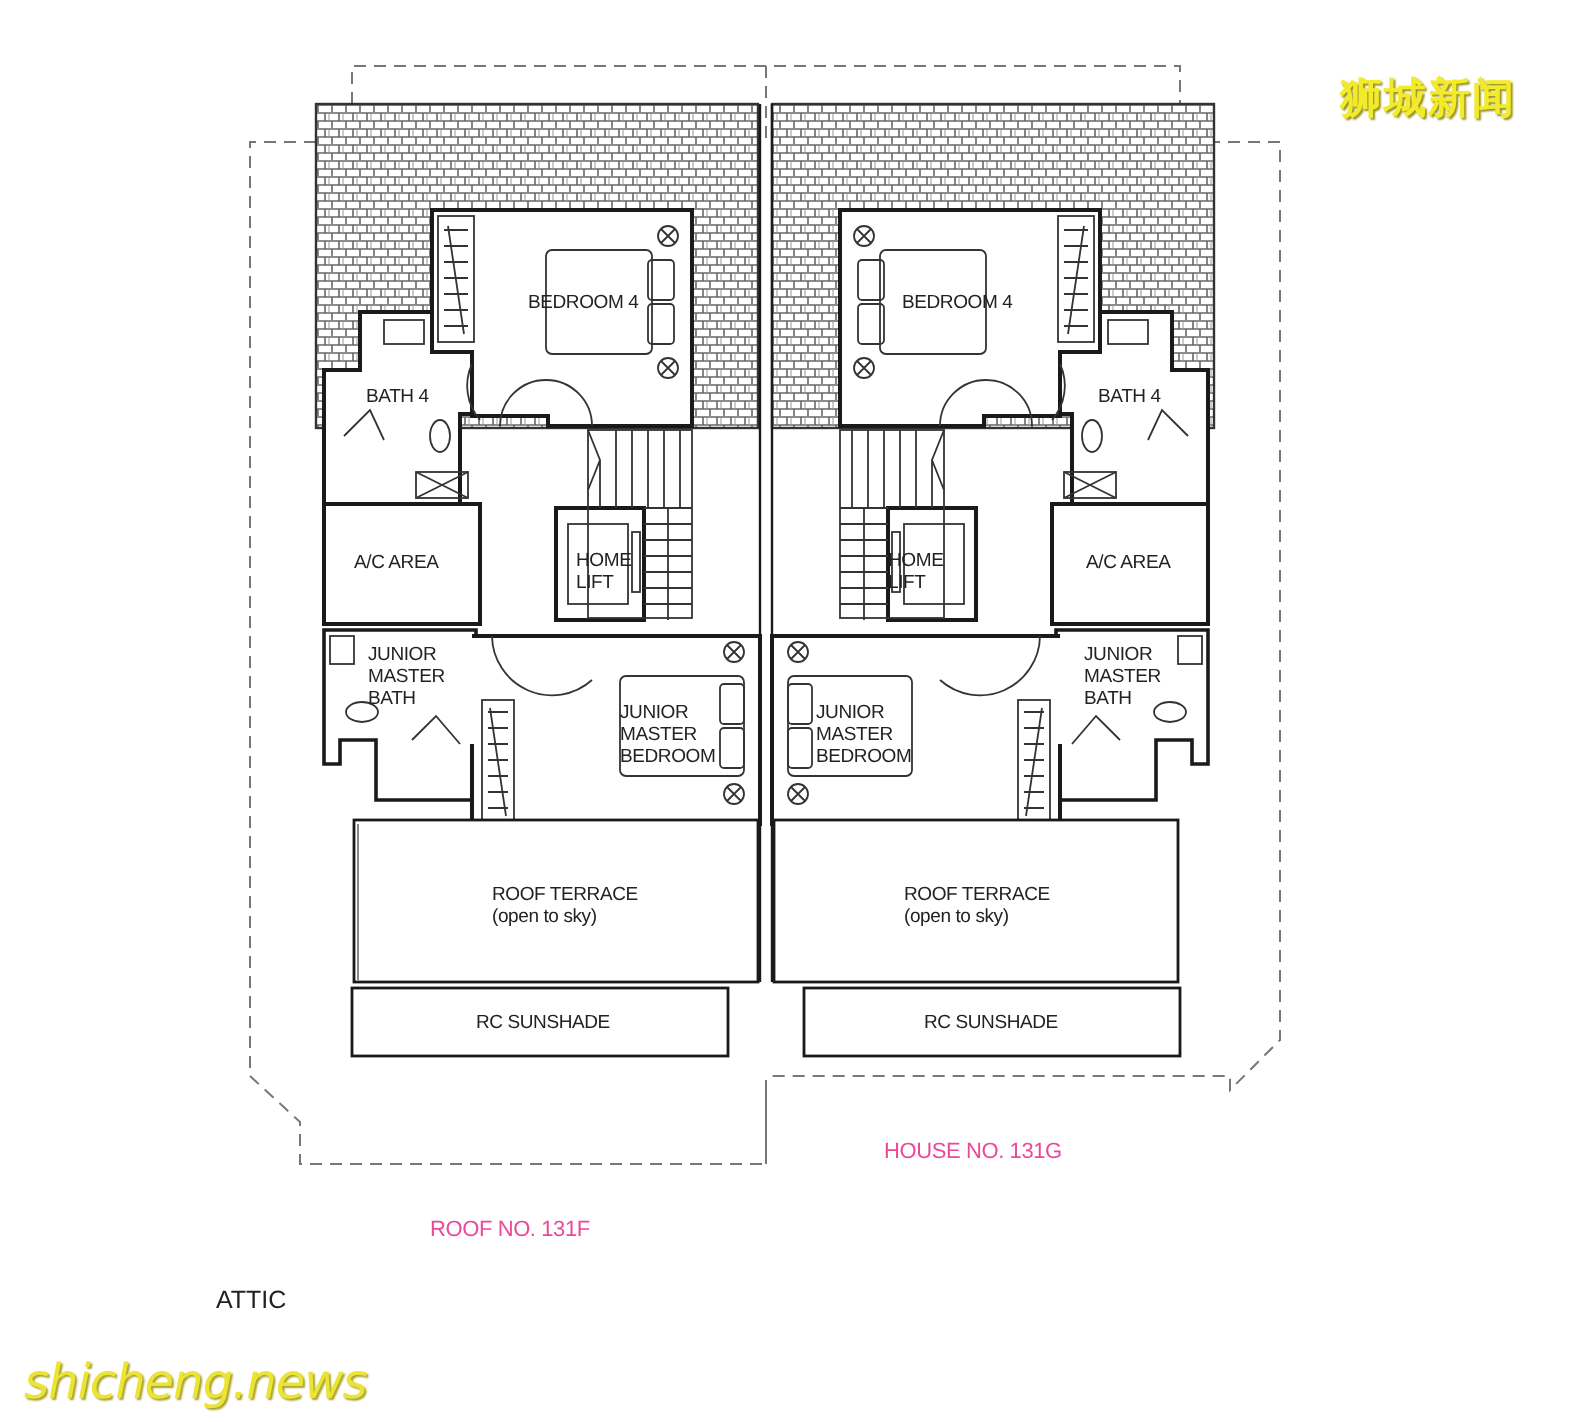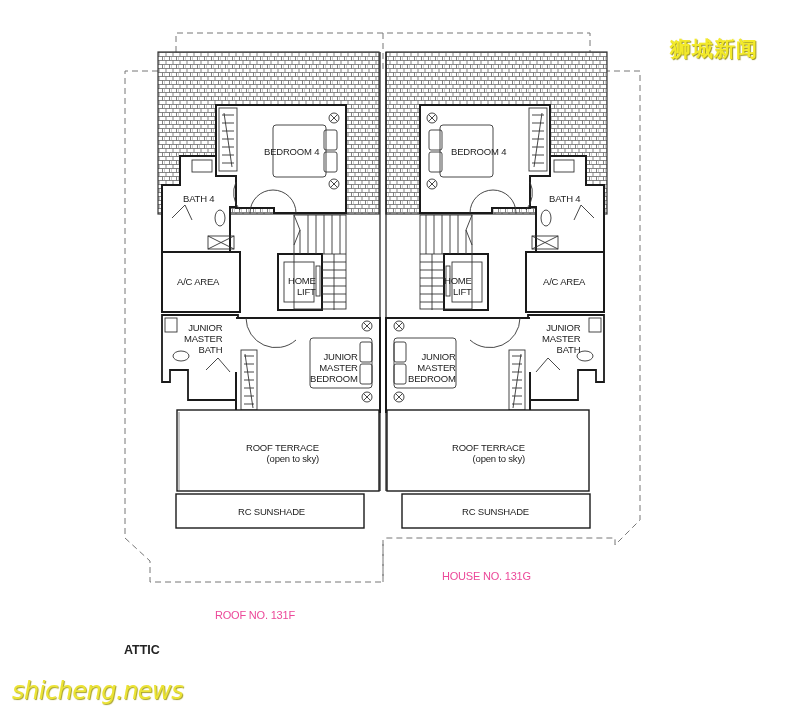--- a/index.html
+++ b/index.html
@@ -1,19 +1,19 @@
 <!DOCTYPE html>
 <html><head>
 <meta charset="utf-8">
 <style>
   html, body { margin: 0; padding: 0; background: #ffffff; }
   body { width: 794px; height: 711px; position: relative; overflow: hidden;
          font-family: "Liberation Sans", "DejaVu Sans", sans-serif; color: #222; }
   #plan { position: absolute; left: 0; top: 0; width: 794px; height: 711px; }
-  .lbl { position: absolute; font-size: 9.5px; line-height: 11px; text-align: right;
+  .lbl { position: absolute; font-size: 9.5px; line-height: 11px; text-align: left;
          color: #222; letter-spacing: -0.2px; white-space: nowrap; }
   .house-lbl { position: absolute; font-size: 11px; color: #ec4899; letter-spacing: -0.2px; text-align: center; }
   .level-lbl { position: absolute; font-size: 12.5px; color: #222; }
   .wm-cn { position: absolute; left: 670px; top: 14px; font-size: 21px; font-weight: bold;
            color: #f3ea2a; text-shadow: 1px 1px 1px #9a9320; font-family: "DejaVu Sans", sans-serif; letter-spacing: 1px; margin-top: 21px; }
   .wm-en { position: absolute; left: 12px; top: 677px; font-size: 24px; color: #ece434;
            text-shadow: 1px 1px 1px #a8a227; font-family: "DejaVu Sans", sans-serif; letter-spacing: -0.5px; font-style: italic; }
 </style>
 </head>
 <body>
@@ -210,16 +210,16 @@
   <div>BEDROOM</div>
 </div>
 <div class="lbl" style="left:452px;top:442px;">
   <div>ROOF TERRACE</div>
   <div class="small">(open to sky)</div>
 </div>
 <div class="lbl" style="left:462px;top:506px;">RC SUNSHADE</div>
 
 <div class="house-lbl" style="left:442px;top:570px;">HOUSE NO. 131G</div>
 <div class="house-lbl" style="left:215px;top:609px;">ROOF NO. 131F</div>
-<div class="level-lbl" style="left:124px;top:643px;font-weight:bold;">ATTIC</div>
+<div class="level-lbl" style="left:108px;top:643px;">ATTIC</div>
 
 <div class="wm-cn">狮城新闻</div>
 <div class="wm-en">shicheng.news</div>
 
 </body></html>

